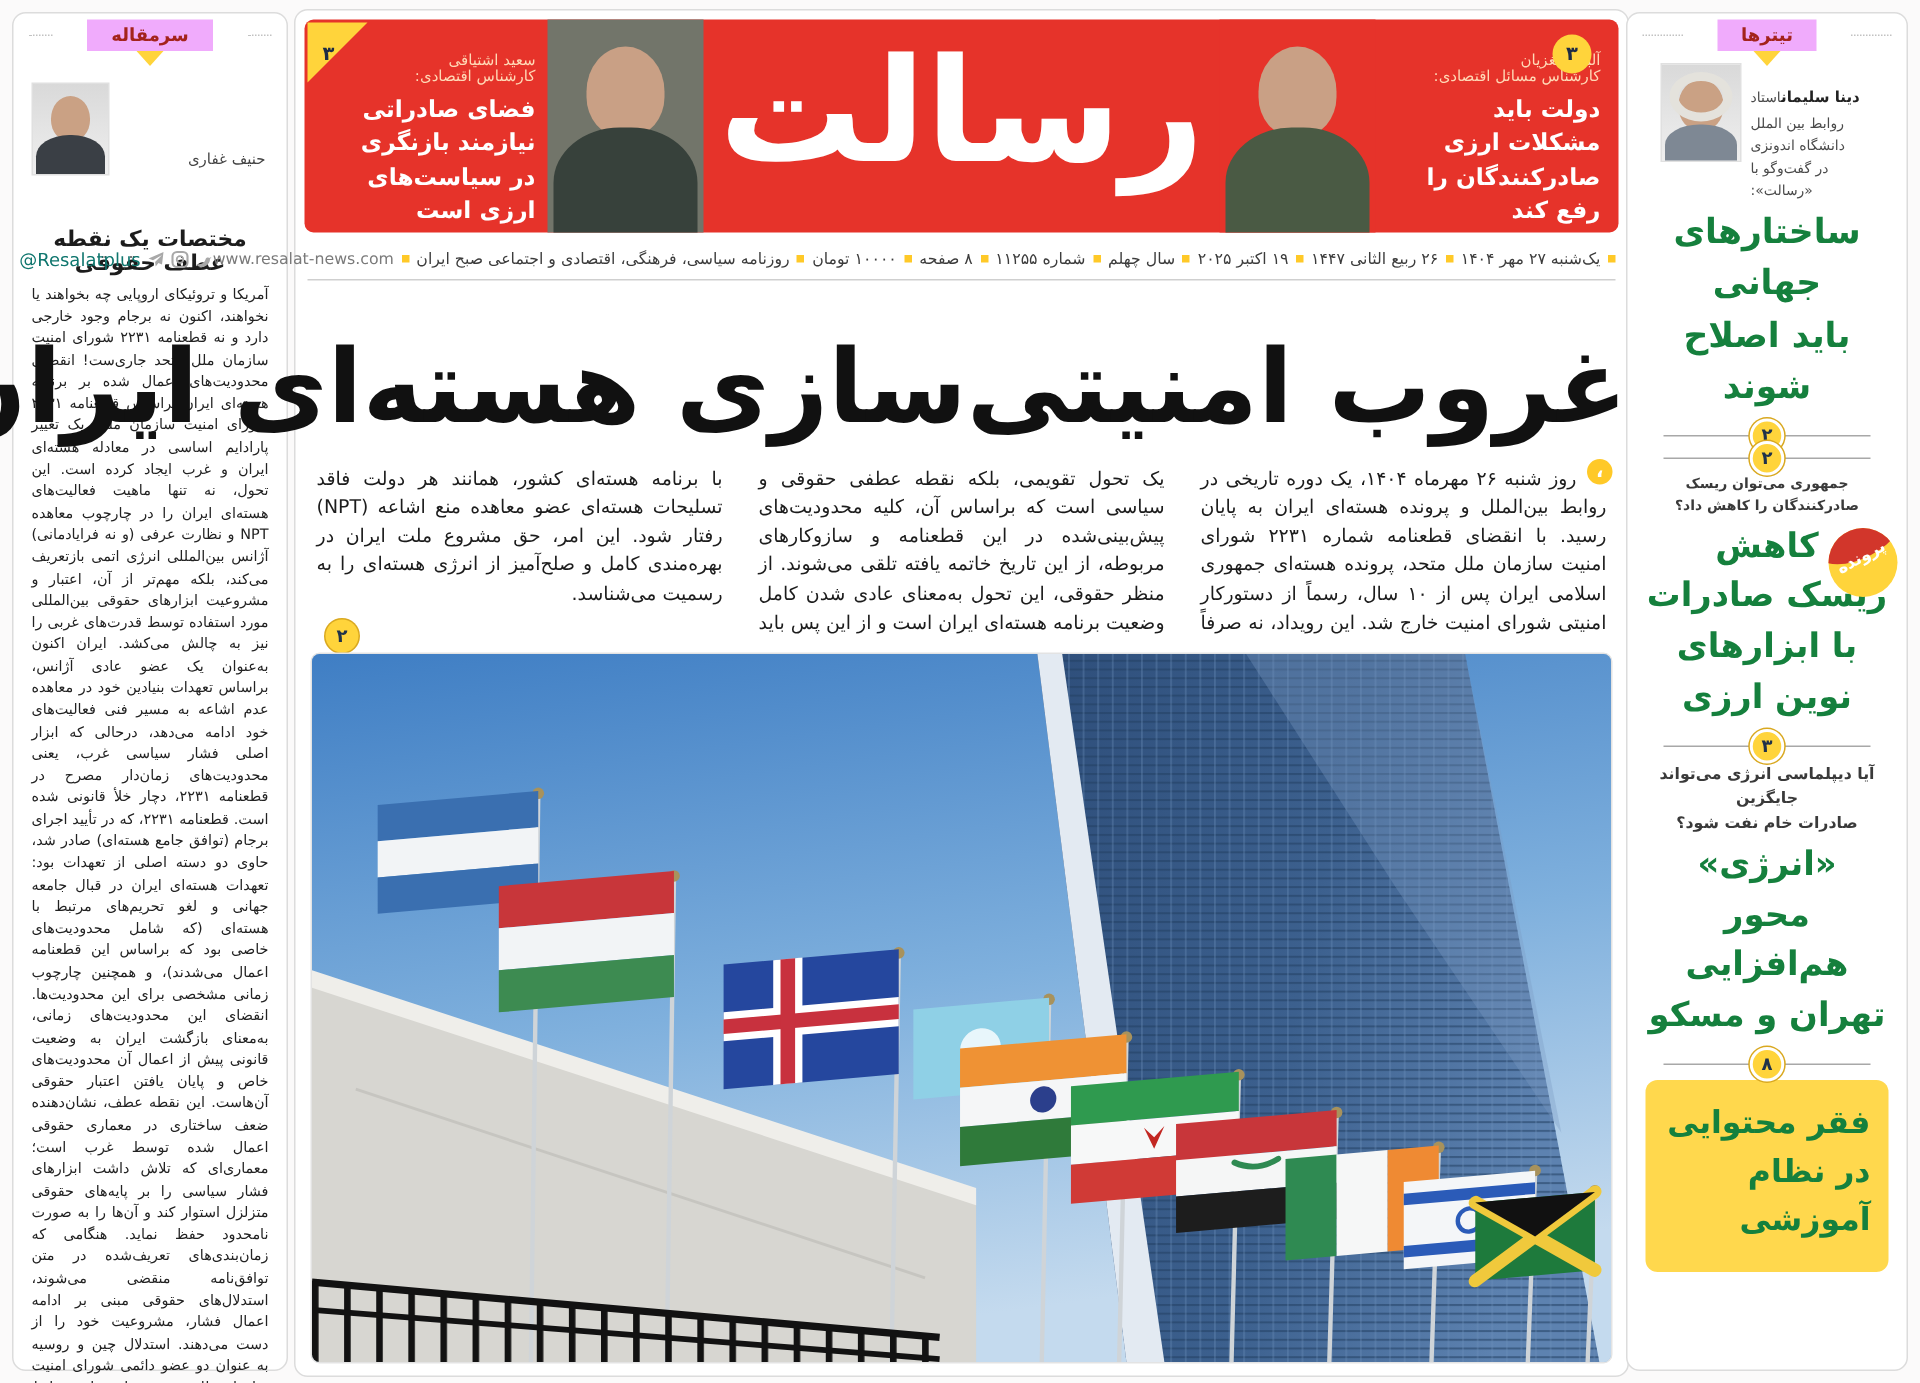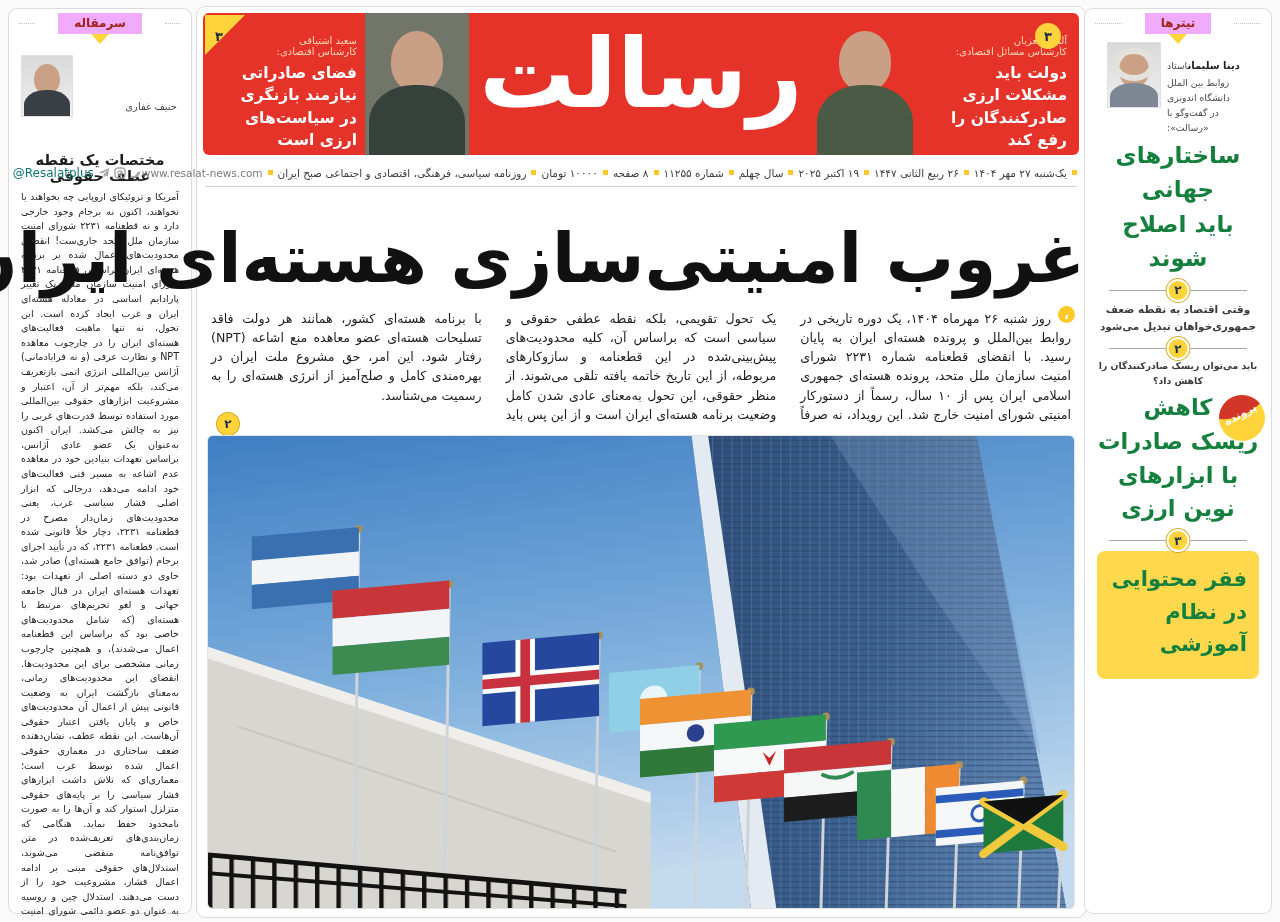--- a/index.html
+++ b/index.html
@@ -346,40 +346,48 @@
       </div>
     </div>
     <div class="sb-title ml" style="font-size:23px;">ساختارهای جهانی
 باید اصلاح شوند</div>
     <div class="sep">
         <span class="num">۲</span>
       </div>
   </div>
 
   <div class="sb-item">
-    <div class="sb-kicker ml">وقتی اقتصاد به نقطه ضعف
-جمهوری‌خواهان تبدیل می‌شود</div>
     <div class="sep">
         <span class="num">۲</span>
       </div>
   </div>
 
   <div class="sb-item" style="position:relative;">
-    <div class="sb-kicker" style="font-size:9.3px;">باید می‌توان ریسک صادرکنندگان را کاهش داد؟</div>
+    <div class="sb-kicker" style="font-size:9.3px;">جمهوری می‌توان ریسک صادرکنندگان را کاهش داد؟</div>
     <div class="parvandeh">
       <span class="swoosh"></span>
       <span class="lbl">پرونده</span>
     </div>
     <div class="sb-title ml">کاهش
 ریسک صادرات
 با ابزارهای نوین ارزی</div>
     <div class="sep">
         <span class="num">۳</span>
       </div>
   </div>
 
+  <div class="sb-item">
+    <div class="sb-kicker ml">آیا دیپلماسی انرژی می‌تواند جایگزین
+صادرات خام نفت شود؟</div>
+    <div class="sb-title ml">«انرژی»
+محور هم‌افزایی
+تهران و مسکو</div>
+    <div class="sep">
+        <span class="num">۸</span>
+      </div>
+  </div>
 
   <div id="sb5">
     <div class="sb-title ml">فقر محتوایی
 در نظام آموزشی</div>
 
   </div>
 </aside>
 
 </body></html>

